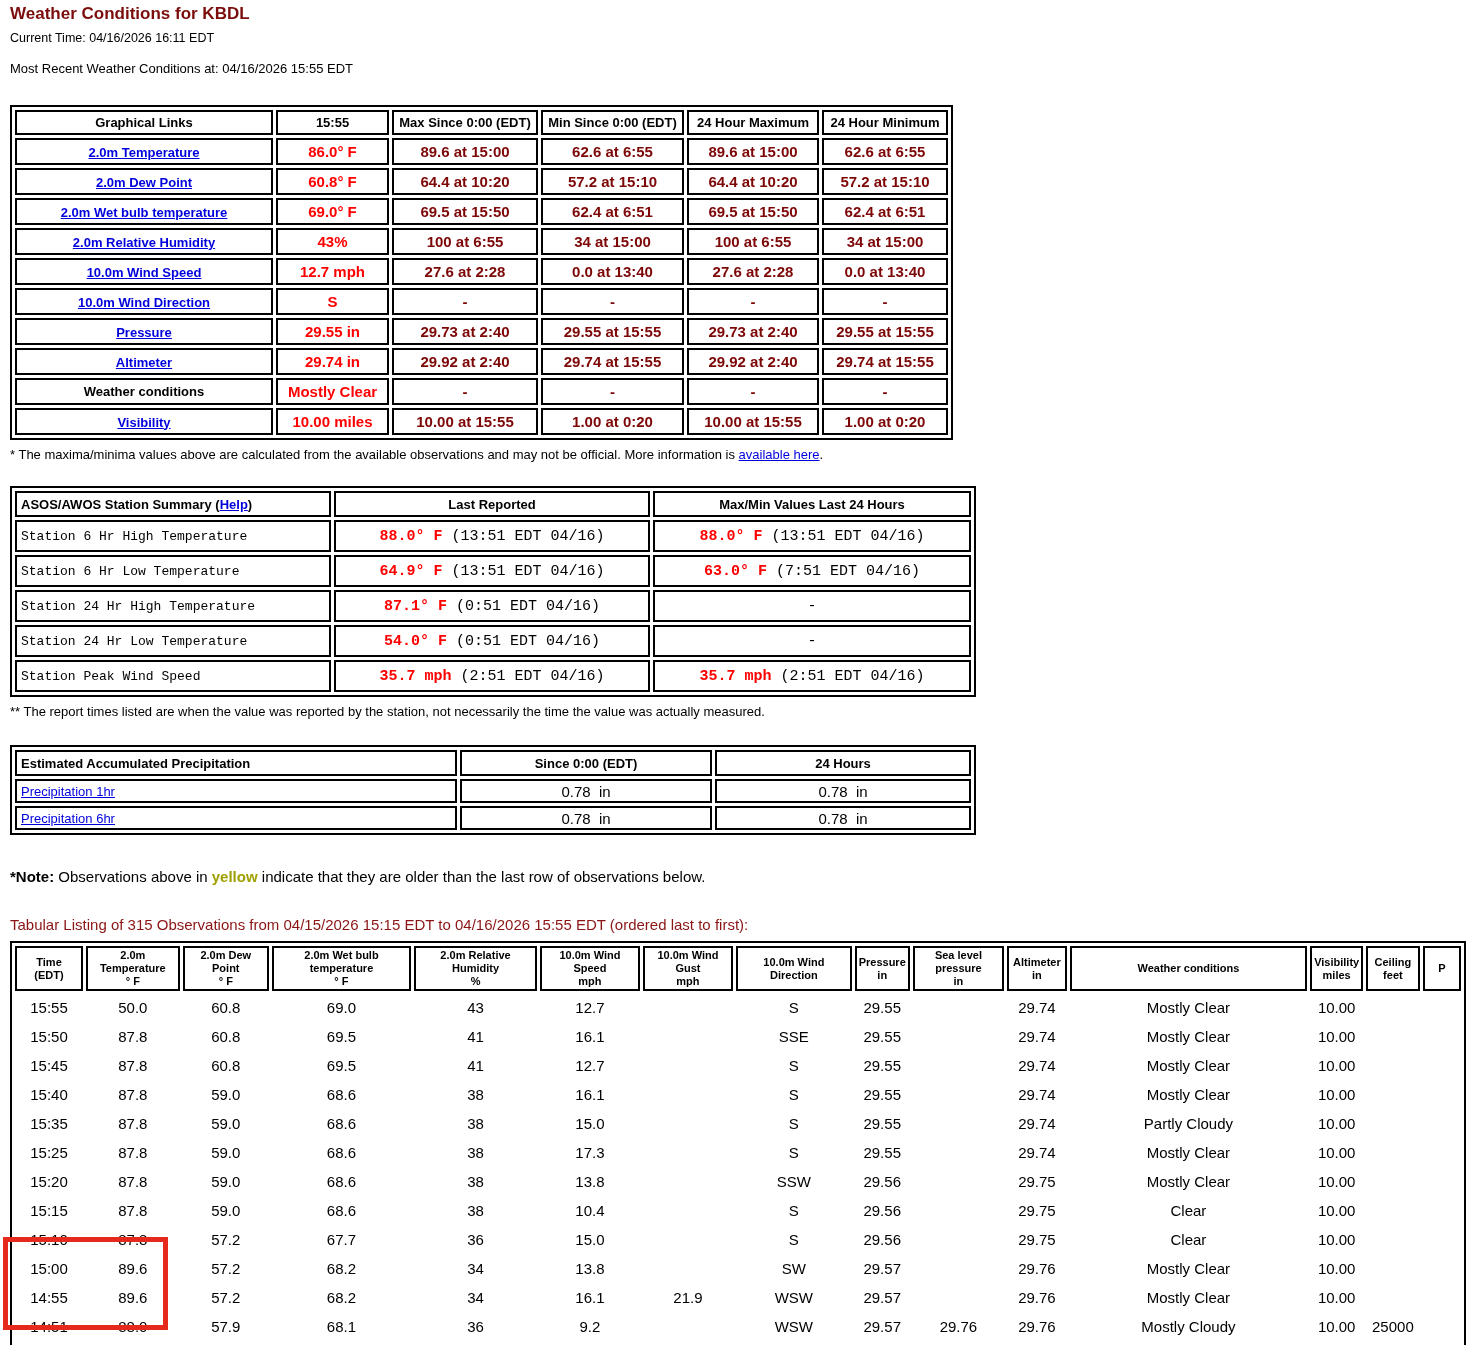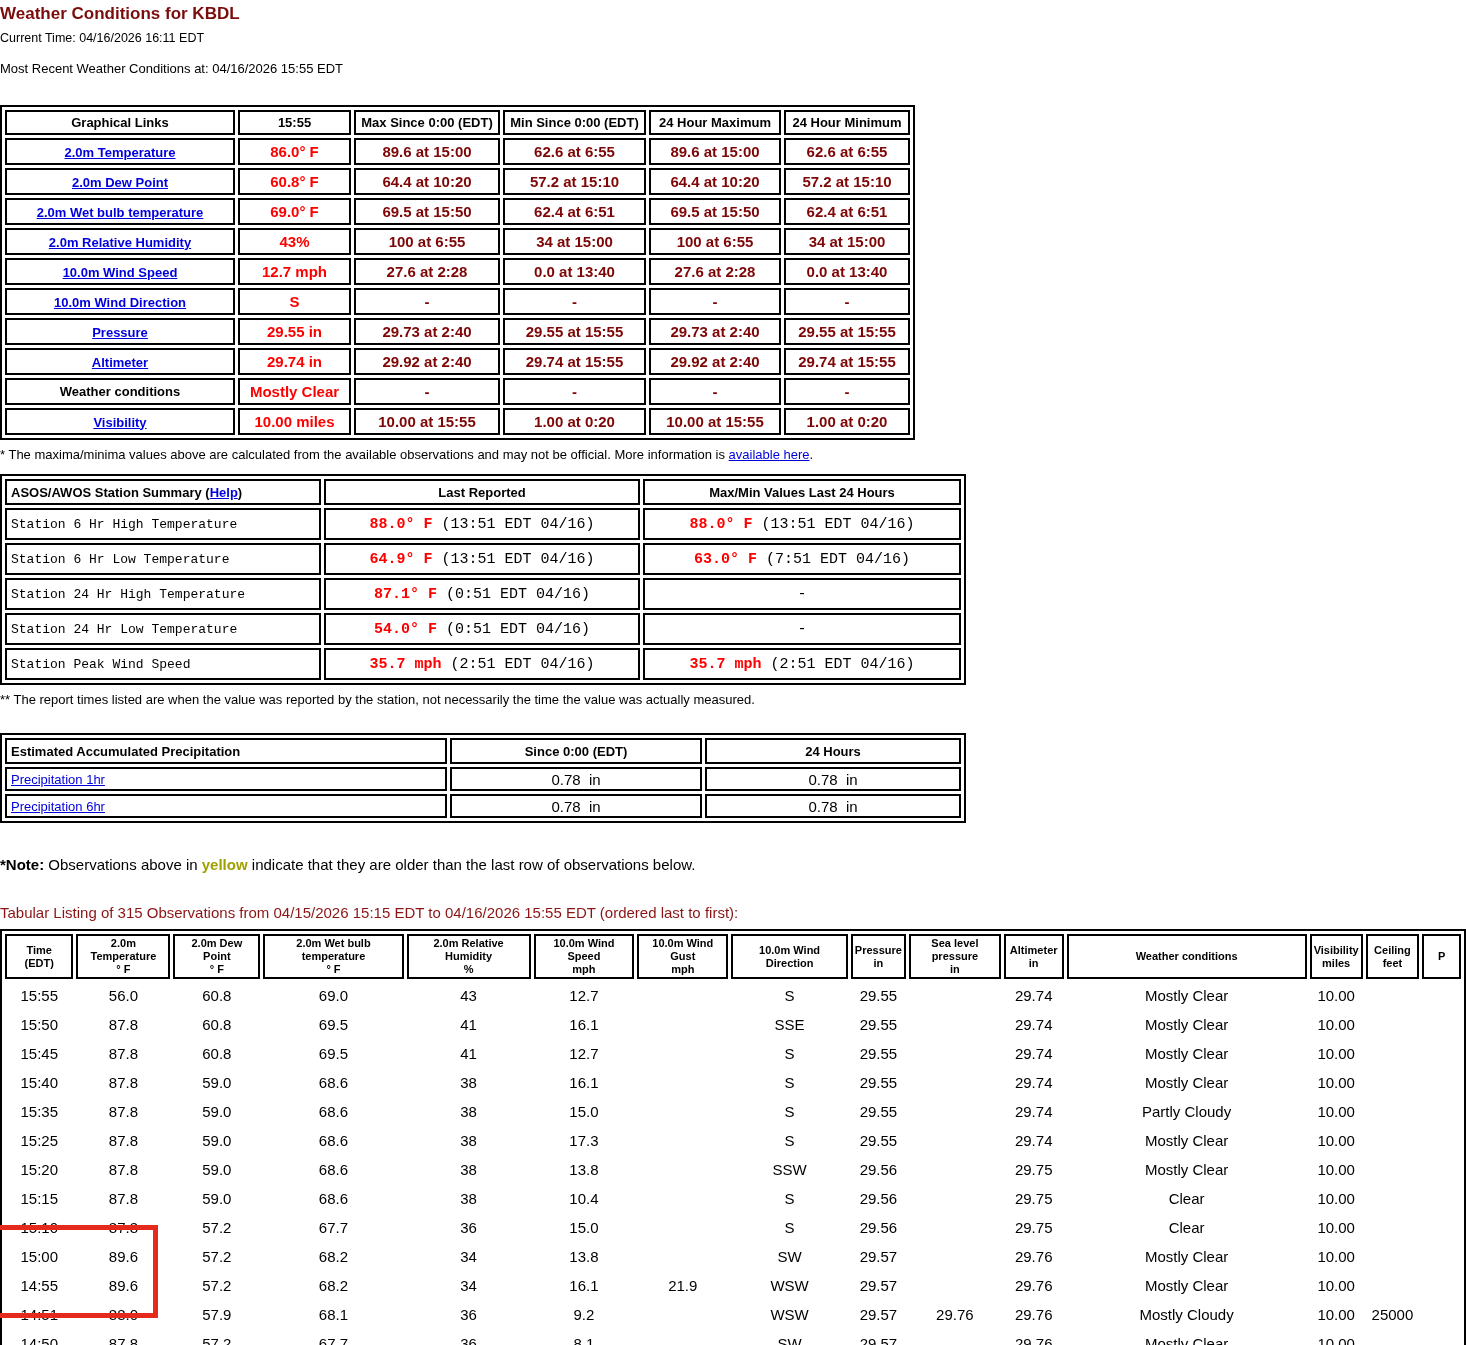--- a/index.html
+++ b/index.html
@@ -1,35 +1,35 @@
 <!DOCTYPE html>
 <html><head>
 <meta charset="utf-8">
 <style>
   html,body{margin:0;padding:0;background:#fff;}
   body{width:1466px;height:1345px;overflow:hidden;font-family:"Liberation Sans",sans-serif;color:#000;}
-  .page{position:relative;width:1466px;height:1345px;box-sizing:border-box;}
+  .page{position:relative;width:1466px;height:1345px;padding-left:10px;box-sizing:border-box;}
   .title{font-size:17px;font-weight:bold;color:#7b0c0c;padding-top:4px;line-height:20px;}
   .curtime{font-size:12.5px;margin-top:7px;}
   .mostrecent{font-size:13px;color:#000000;margin-top:16px;}
   table{border-collapse:separate;border-spacing:3px;border:2px solid #000;}
   th,td{border:2px solid #000;box-sizing:border-box;padding:0 4px;text-align:center;vertical-align:middle;}
   a{color:#0000dd;text-decoration:underline;cursor:pointer;}
   
   .t1{margin-top:29px;}
   .t1 th{height:25px;font-size:13px;font-weight:bold;}
   .t1 td{height:27px;}
   .t1 .lbl a{font-size:13px;font-weight:bold;}
   .t1 .plain-lbl{font-size:13px;font-weight:bold;}
   .t1 .cur{color:#fe0000;font-weight:bold;font-size:15px;}
   .t1 .mx{color:#7d0606;font-weight:bold;font-size:15px;}
-  .c1-0{width:230px}.c1-1{width:113px}.c1-2{width:146px}.c1-3{width:143px}.c1-4{width:132px}.c1-5{width:126px}
+  .c1-0{width:258px}.c1-1{width:113px}.c1-2{width:146px}.c1-3{width:143px}.c1-4{width:132px}.c1-5{width:126px}
   .fn{font-size:13px;margin-top:7px;}
   
-  .t2{margin-top:12px;}
+  .t2{margin-top:24px;}
   .t2 th{height:26px;font-size:13px;font-weight:bold;}
   .t2 td{height:32px;font-size:15px;font-family:Liberation Mono, monospace;}
   .t2 .rowlbl{text-align:left;font-size:13px;font-weight:normal;}
   .t2 th.first{text-align:left;}
   .redval{color:#fe0000;font-weight:bold;}
   .c2-0{width:316px}.c2-1{width:316px}.c2-2{width:318px}
   
   .t3{margin-top:26px;}
   .t3 th{height:26px;font-size:13px;font-weight:bold;}
   .t3 th.first{text-align:left;}
@@ -277,21 +277,21 @@
               <div>feet</div>
             </th>
             <th style="width: 40px;">
               <div>P</div>
             </th>
           </tr>
         </thead>
       <tbody>
           <tr>
             <td>15:55</td>
-            <td>56.0</td>
+            <td>50.0</td>
             <td>60.8</td>
             <td>69.0</td>
             <td>43</td>
             <td>12.7</td>
             <td></td>
             <td>S</td>
             <td>29.55</td>
             <td></td>
             <td>29.74</td>
             <td>Mostly Clear</td>

